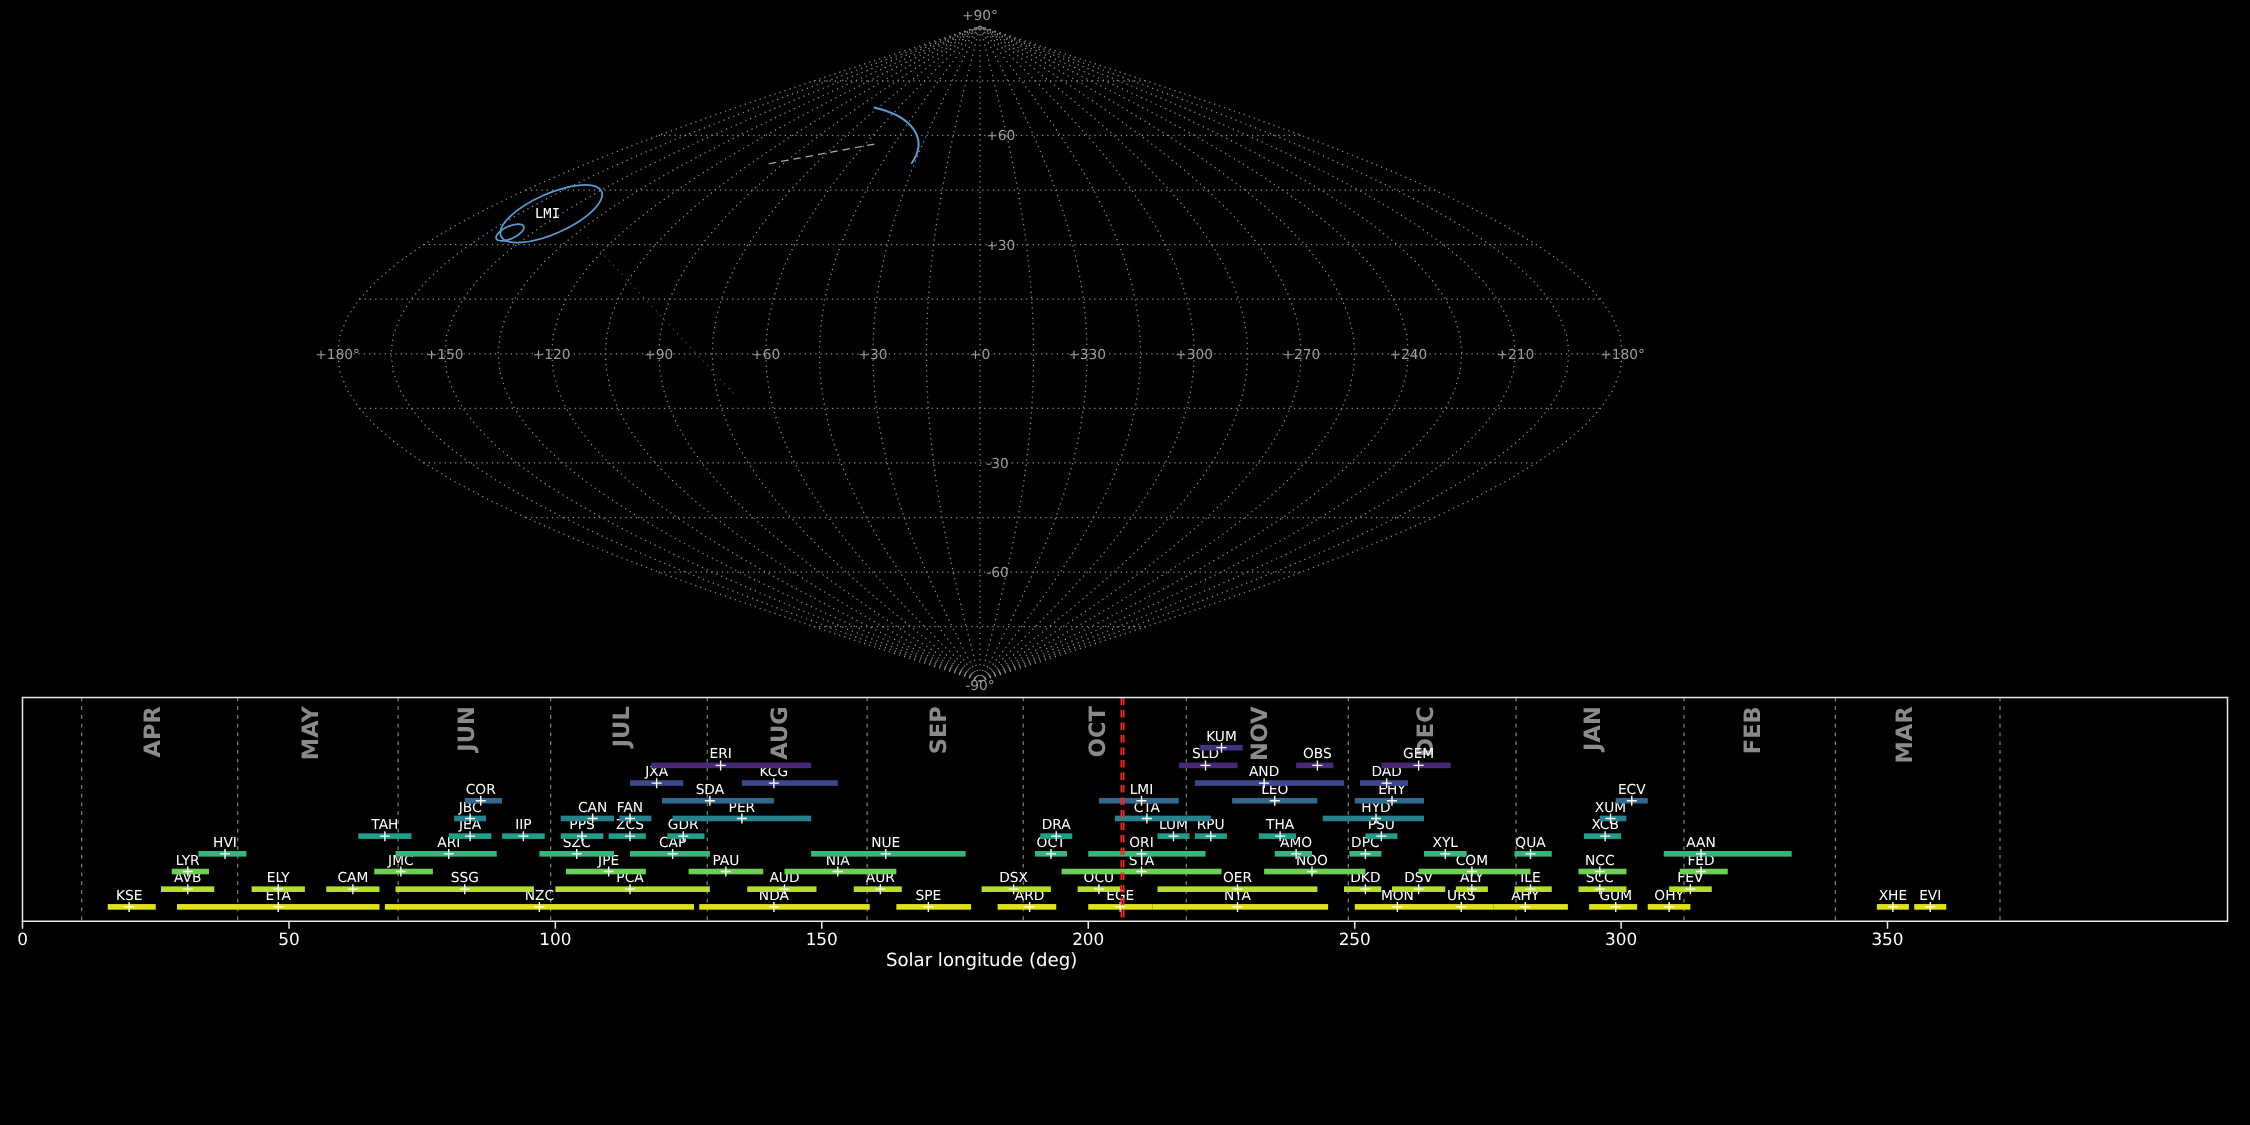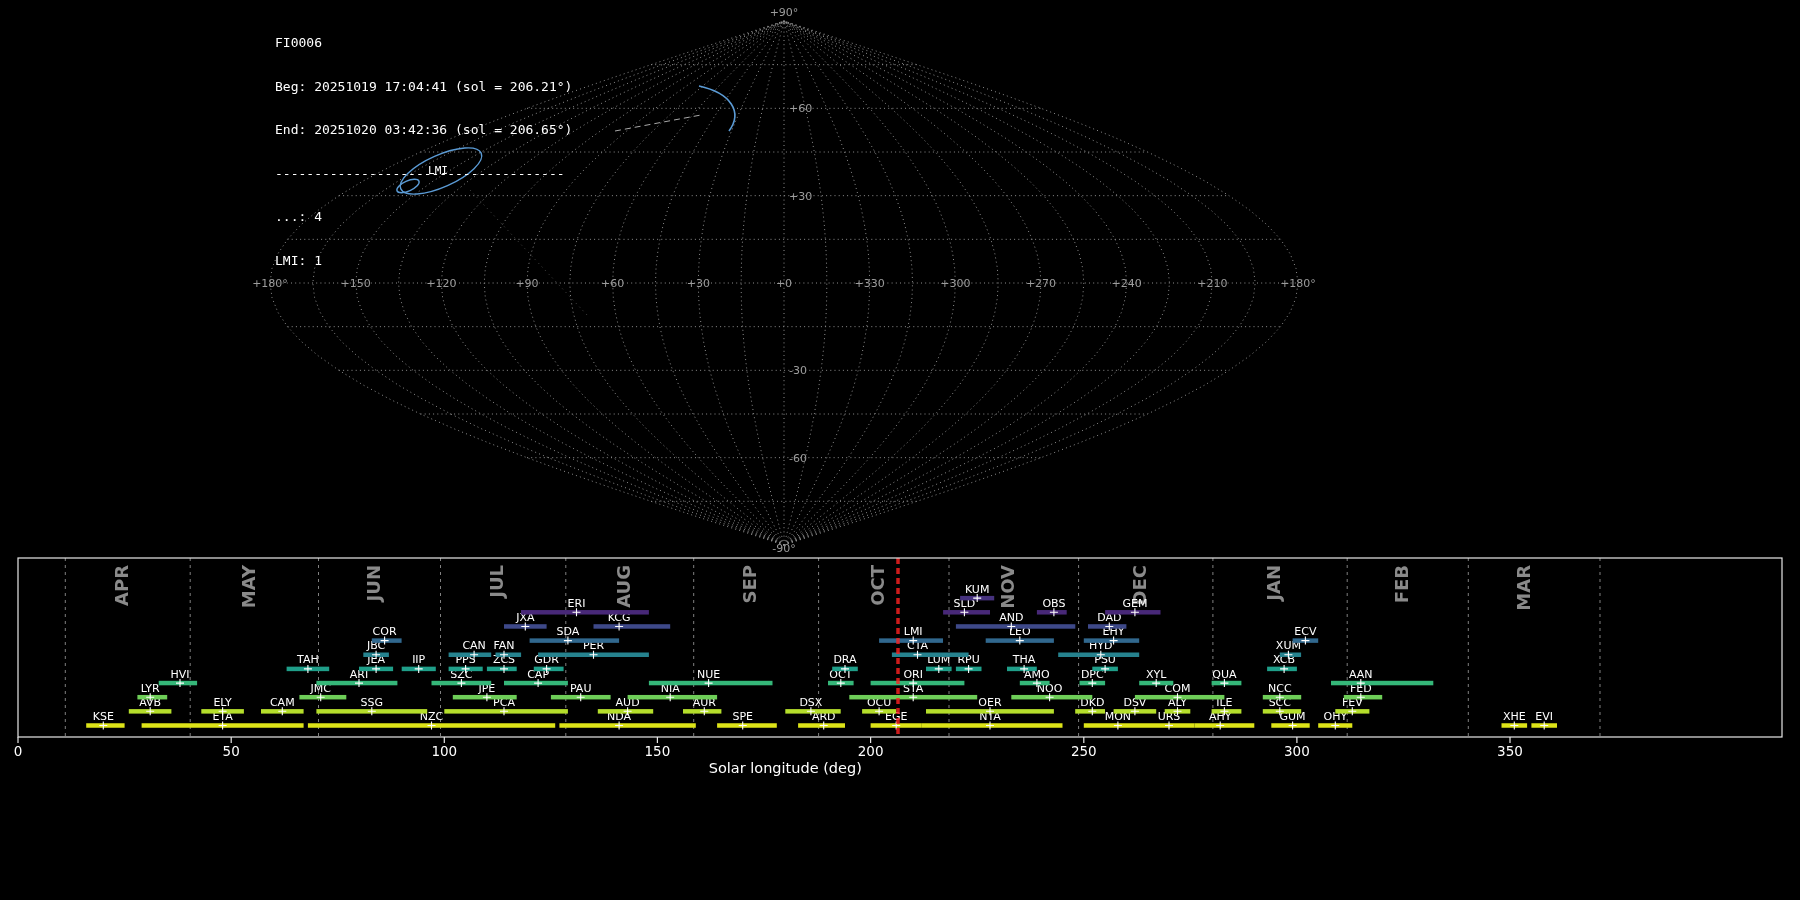--- a/index.html
+++ b/index.html
@@ -395,21 +395,13 @@
         <text x="231.2" y="201">50</text>
         <text x="444.3" y="201">100</text>
         <text x="657.4" y="201">150</text>
         <text x="870.6" y="201">200</text>
         <text x="1083.8" y="201">250</text>
         <text x="1296.9" y="201">300</text>
         <text x="1510.0" y="201">350</text>
       </g>
       <text x="785.3" y="218" fill="#fff" font-size="14.5px" font-family="&quot;DejaVu Sans&quot;,sans-serif" text-anchor="middle">Solar longitude (deg)</text>
     </svg>
-  <div id="info">
-    <div>FI0006</div>
-    <div>Beg: 20251019 17:04:41 (sol = 206.21°)</div>
-    <div>End: 20251020 03:42:36 (sol = 206.65°)</div>
-    <div>-------------------------------------</div>
-    <div>...: 4</div>
-    <div>LMI: 1</div>
-  </div>
 </div>
 
 </body></html>

